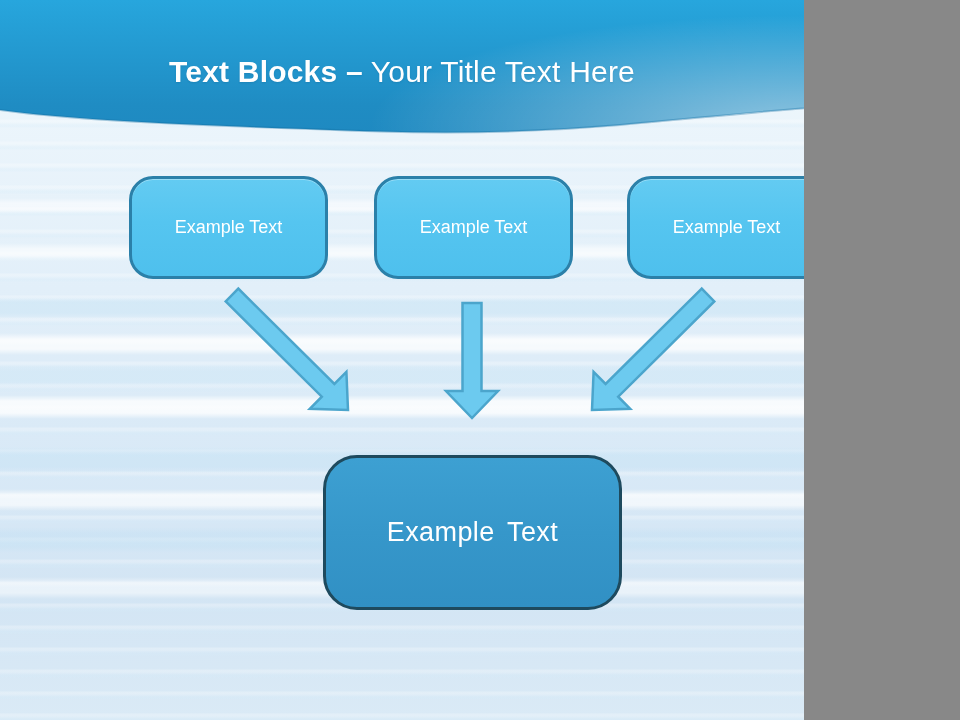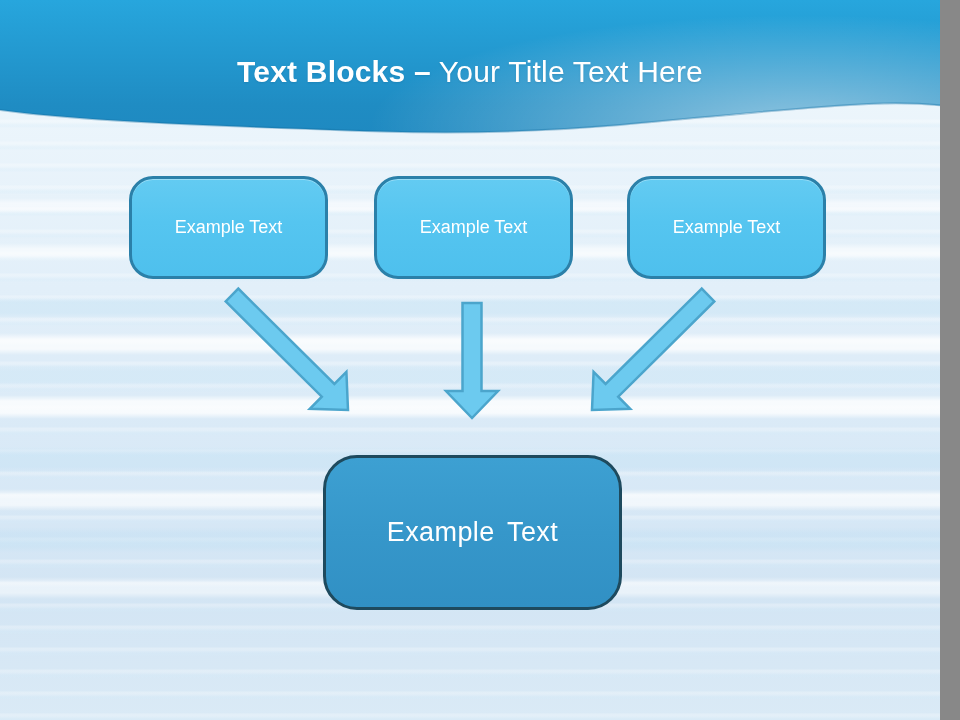--- a/index.html
+++ b/index.html
@@ -1,19 +1,20 @@
 <!DOCTYPE html>
 <html><head>
 <meta charset="utf-8">
 <style>
   html,body { margin:0; padding:0; background:#888; }
   .slide {
-    position:relative; width:940px; height:720px; overflow:hidden;
+    position:relative; width:776px; height:720px; overflow:hidden;
     font-family:"Liberation Sans", sans-serif;
     background:#1d4ed8;
+    padding-left:28px;
   }
   
   .body-bg {
     position:absolute; inset:0;
     background-image:
       linear-gradient(180deg,
         rgba(255,255,255,0) 0 198px,
         rgba(255,255,255,.55) 203px 209px,
         rgba(255,255,255,0) 214px 243px,
         rgba(255,255,255,.60) 249px 256px,

